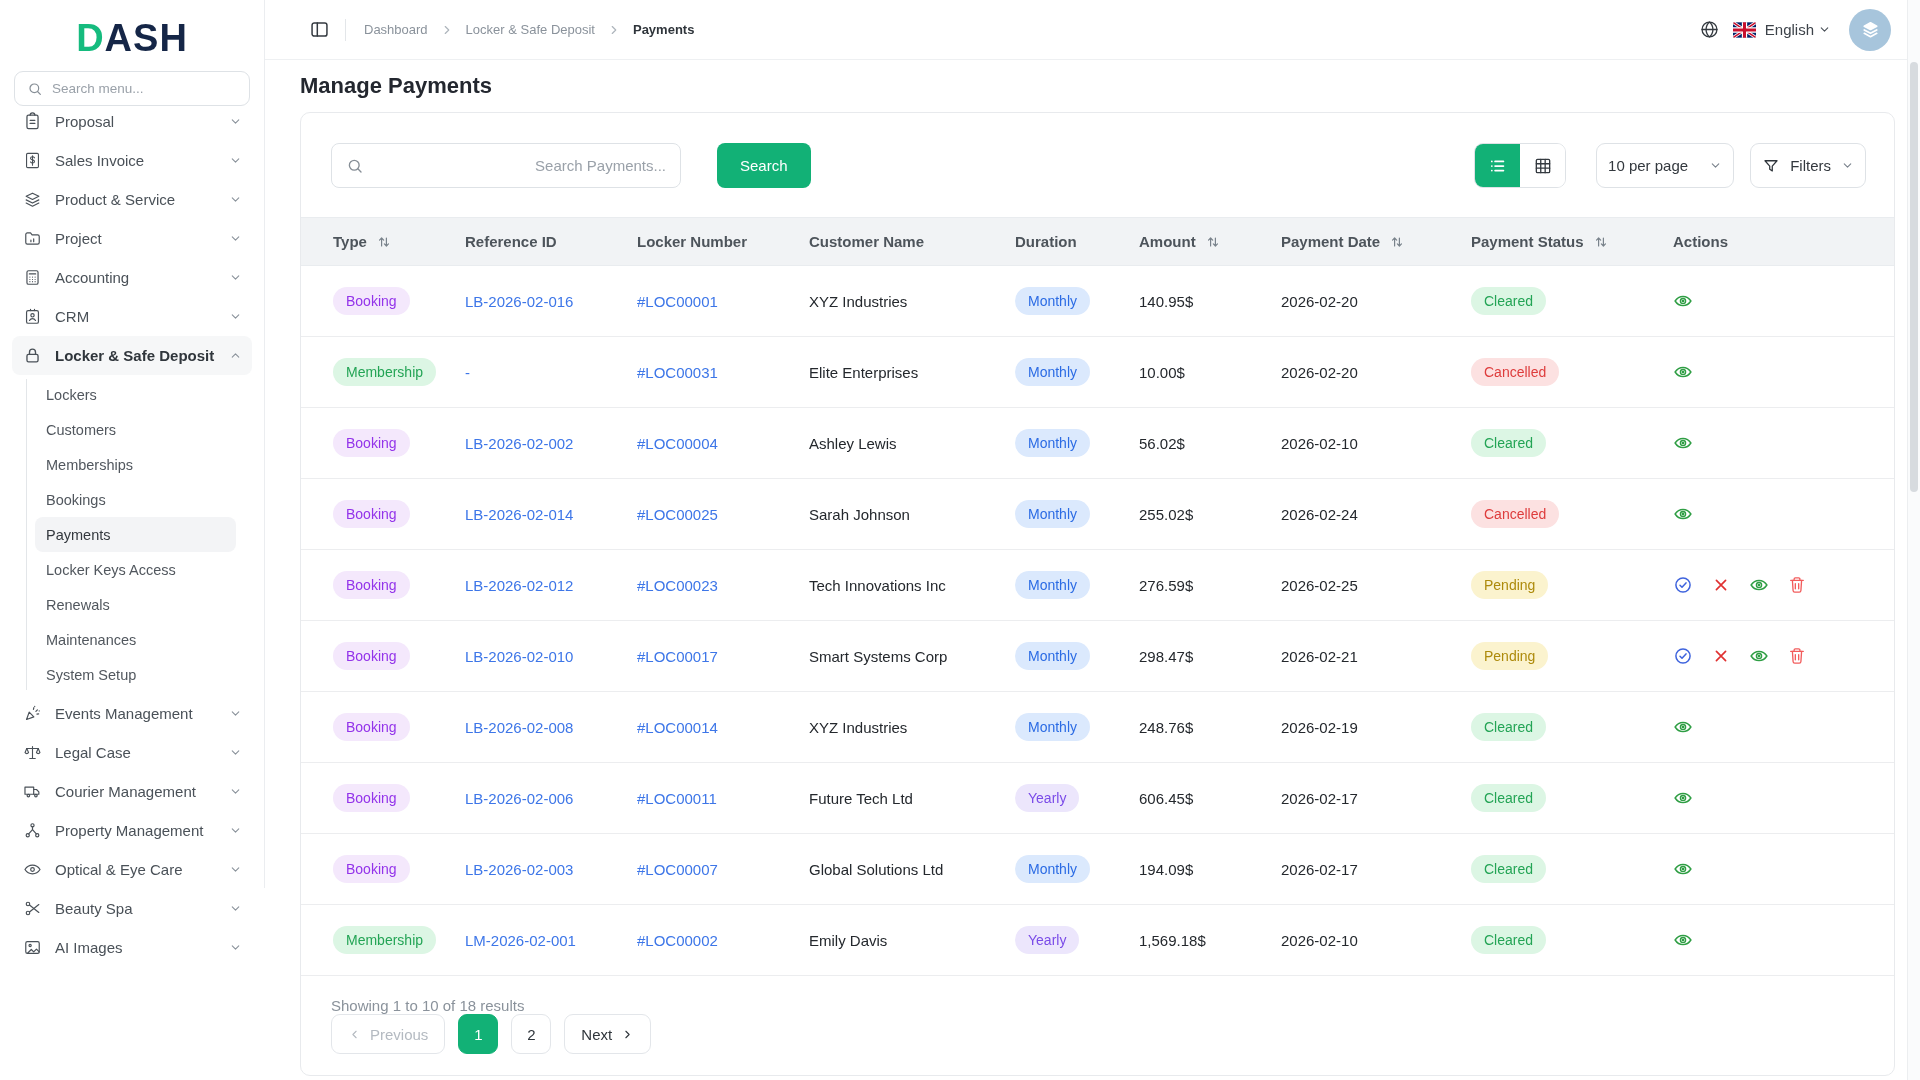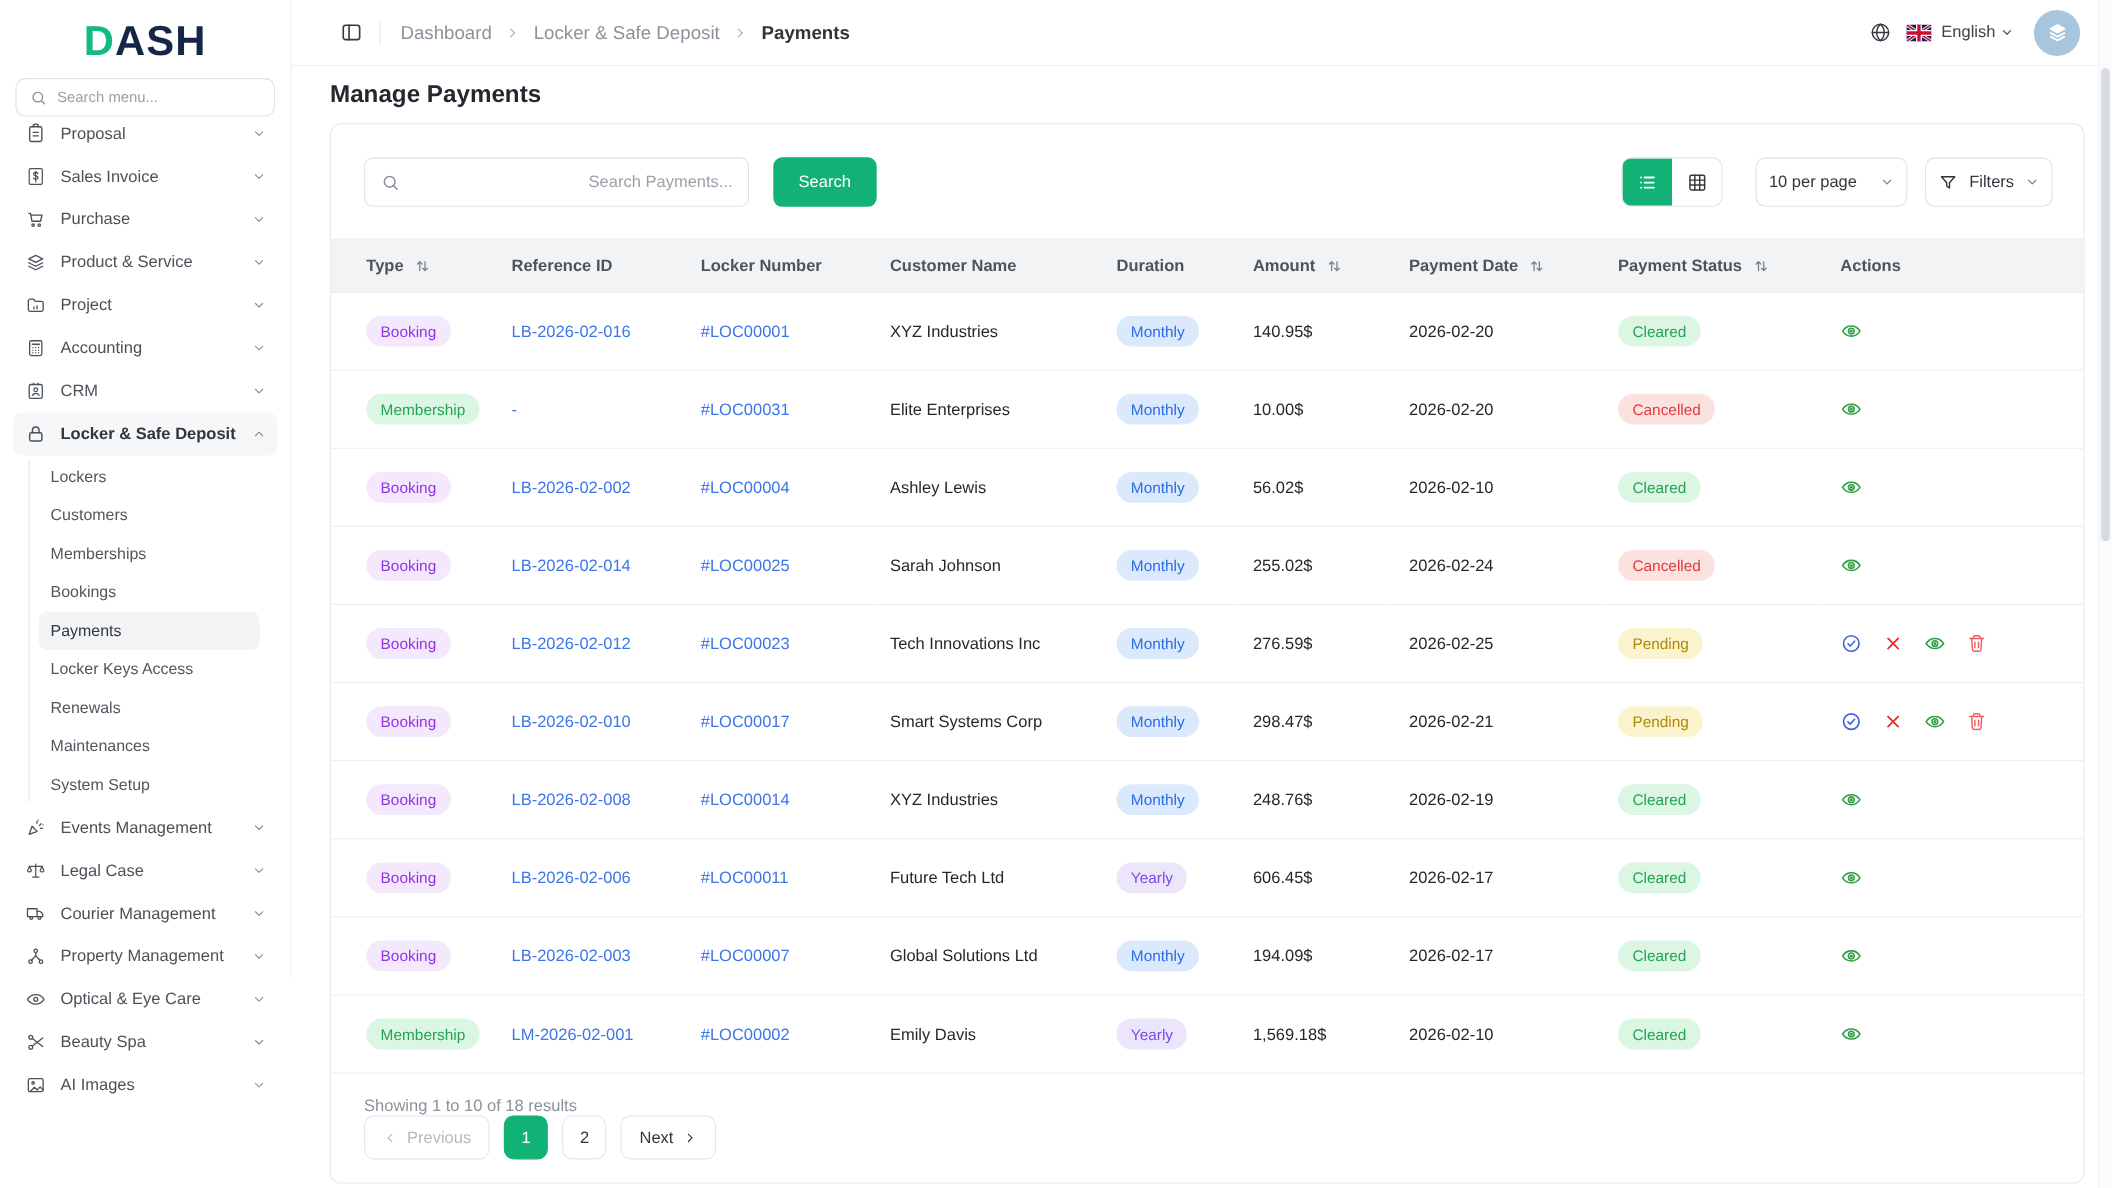--- a/index.html
+++ b/index.html
@@ -30,21 +30,21 @@
   .sub-item { height:35px; margin-left:9px; padding-left:11px; display:flex; align-items:center;
     border-radius:8px; font-size:14.5px; color:#51575e; cursor:pointer; }
   .sub-item.active { background:#f3f4f6; color:#33383e; }
 
   
   .main { margin-left:265px; margin-right:13px; }
   .topbar { height:60px; display:flex; align-items:center; padding:0 16px 0 44px;
     border-bottom:1px solid #eef0f2; }
   .panel-toggle { width:21px; height:21px; color:#343a40; cursor:pointer; }
   .tb-divider { width:1px; height:22px; background:#e3e6e9; margin:0 18px 0 15px; }
-  .crumbs { display:flex; align-items:center; font-size:17px;justify-content:center; }
+  .crumbs { display:flex; align-items:center; font-size:13px;justify-content:center; }
   .crumb { color:#8a929b; cursor:pointer; }
   .crumb.current { color:#2f353b; font-weight:700; cursor:default; }
   .crumb-sep { width:14px; height:14px; color:#aeb5bc; margin:0 12px; }
   .tb-right { margin-left:auto; display:flex; align-items:center; }
   .globe { width:21px; height:21px; color:#343a40; cursor:pointer; }
   .flag { width:23px; height:16px; border-radius:2px; overflow:hidden; margin-left:13px; }
   .flag svg { width:100%; height:100%; display:block; }
   .lang { margin-left:9px; font-size:15px; color:#3d434a; cursor:pointer; display:flex; align-items:center; gap:4px; }
   .lang .chev { width:13px; height:13px; color:#4a5158; }
   .avatar { width:42px; height:42px; border-radius:50%; background:#a7c5dc; margin-left:18px;
@@ -54,21 +54,21 @@
   .page-head h1 { font-size:22px; font-weight:700; color:#23272f; }
 
   
   .card { margin:1px 12px 0 35px; background:#fff; border:1px solid #e8eaed; border-radius:10px; overflow:hidden; }
   .toolbar { display:flex; align-items:center; padding:30px 28px 29px 30px; }
   .search-box { width:350px; height:45px; border:1px solid #dee2e6; border-radius:8px;
     display:flex; align-items:center; gap:11px; padding:0 14px; }
   .search-box .icon { width:18px; height:18px; color:#868e96; }
   .search-box input { border:none; outline:none; flex:1; font-size:15px; color:#495057;text-align:right; }
   .search-box input::placeholder { color:#9aa1a9; }
-  .btn-search { margin-left:22px; height:45px; padding:0 23px; background:#12B176; color:#fff;
+  .btn-search { margin-left:36px; height:45px; padding:0 23px; background:#12B176; color:#fff;
     border:none; border-radius:8px; font-size:15px; cursor:pointer; font-family:inherit; }
   .view-toggle { margin-left:auto; display:flex; border:1px solid #dee2e6; border-radius:9px; overflow:hidden; height:45px; }
   .vt-btn { width:45px; display:flex; align-items:center; justify-content:center; cursor:pointer; background:#fff; }
   .vt-btn .icon { width:20px; height:20px; color:#343a40; }
   .vt-btn.active { background:#12B176; }
   .vt-btn.active .icon { color:#fff; }
   .sel { height:45px; border:1px solid #dee2e6; border-radius:9px; display:flex; align-items:center;
     padding:0 11px; font-size:15px; color:#33383e; cursor:pointer; background:#fff; }
   .per-page { margin-left:30px; gap:21px; }
   .filters { margin-left:16px; gap:10px; }
@@ -154,35 +154,20 @@
         </div>
         <div class="side-item">
           <span class="icon">
             <svg viewBox="0 0 24 24" fill="none" stroke="currentColor" stroke-width="1.4" stroke-linecap="round" stroke-linejoin="round">
               <rect x="4.5" y="3" width="15" height="18" rx="1.5"></rect>
               <path d="M12 6v12"></path>
               <path d="M14.5 8.6c-.5-.8-1.4-1.3-2.5-1.3-1.4 0-2.5.8-2.5 1.9s1 1.7 2.5 2 2.5.9 2.5 2-1.1 1.9-2.5 1.9c-1.1 0-2-.5-2.5-1.3"></path>
             </svg>
           </span>
           <span>Sales Invoice</span>
-          <span class="icon chev">
-            <svg viewBox="0 0 24 24" fill="none" stroke="currentColor" stroke-width="2" stroke-linecap="round" stroke-linejoin="round">
-              <path d="M6 9l6 6 6-6"></path>
-            </svg>
-          </span>
-        </div>
-        <div class="side-item">
-          <span class="icon">
-            <svg viewBox="0 0 24 24" fill="none" stroke="currentColor" stroke-width="1.6" stroke-linecap="round" stroke-linejoin="round">
-              <path d="M4 5h2l1.6 9h9.9l1.7-7H7"></path>
-              <circle cx="9" cy="18.5" r="1.4"></circle>
-              <circle cx="16" cy="18.5" r="1.4"></circle>
-            </svg>
-          </span>
-          <span>Purchase</span>
           <span class="icon chev">
             <svg viewBox="0 0 24 24" fill="none" stroke="currentColor" stroke-width="2" stroke-linecap="round" stroke-linejoin="round">
               <path d="M6 9l6 6 6-6"></path>
             </svg>
           </span>
         </div>
         <div class="side-item">
           <span class="icon">
             <svg viewBox="0 0 24 24" fill="none" stroke="currentColor" stroke-width="1.5" stroke-linecap="round" stroke-linejoin="round">
               <path d="M12 4l8 4-8 4-8-4z"></path>

